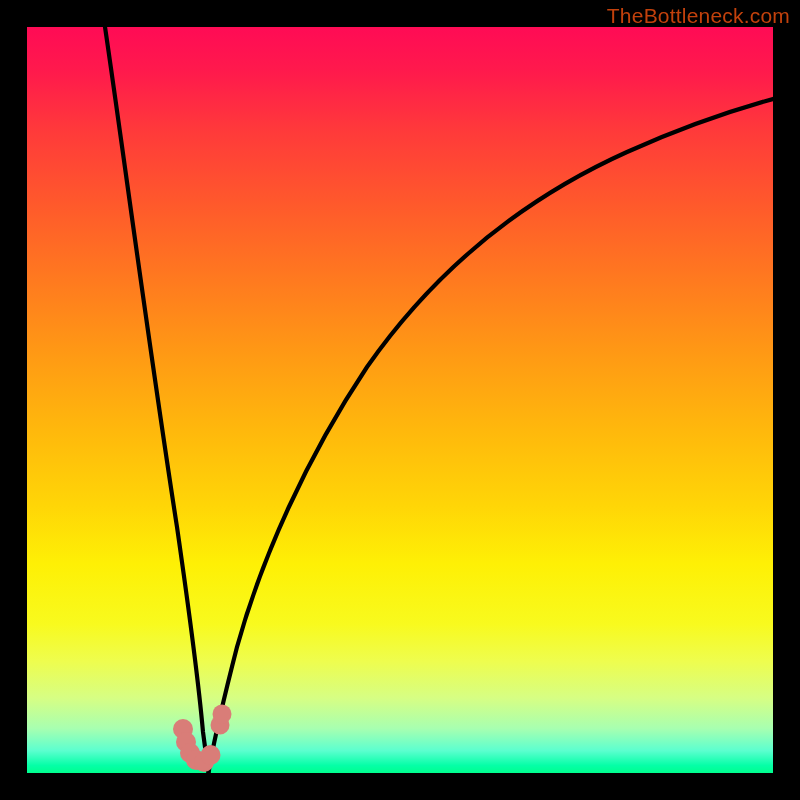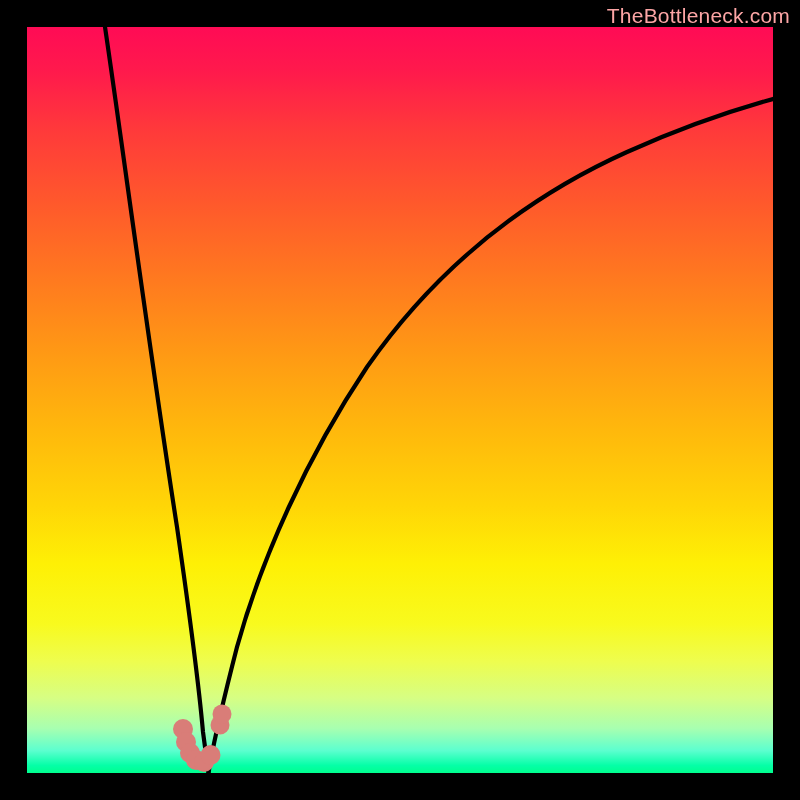--- a/index.html
+++ b/index.html
@@ -50,21 +50,21 @@
     position: absolute;
     inset: 0;
     width: 100%;
     height: 100%;
   }
 
   .attribution {
     position: absolute;
     top: 4px;
     right: 10px;
-    color: #fca5a5;
+    color: #c2410c;
     font-size: 21px;
     letter-spacing: 0.2px;
     user-select: none;
   }
 </style>
 </head>
 <body>
 
 <div class="frame">
   <div class="plot">

